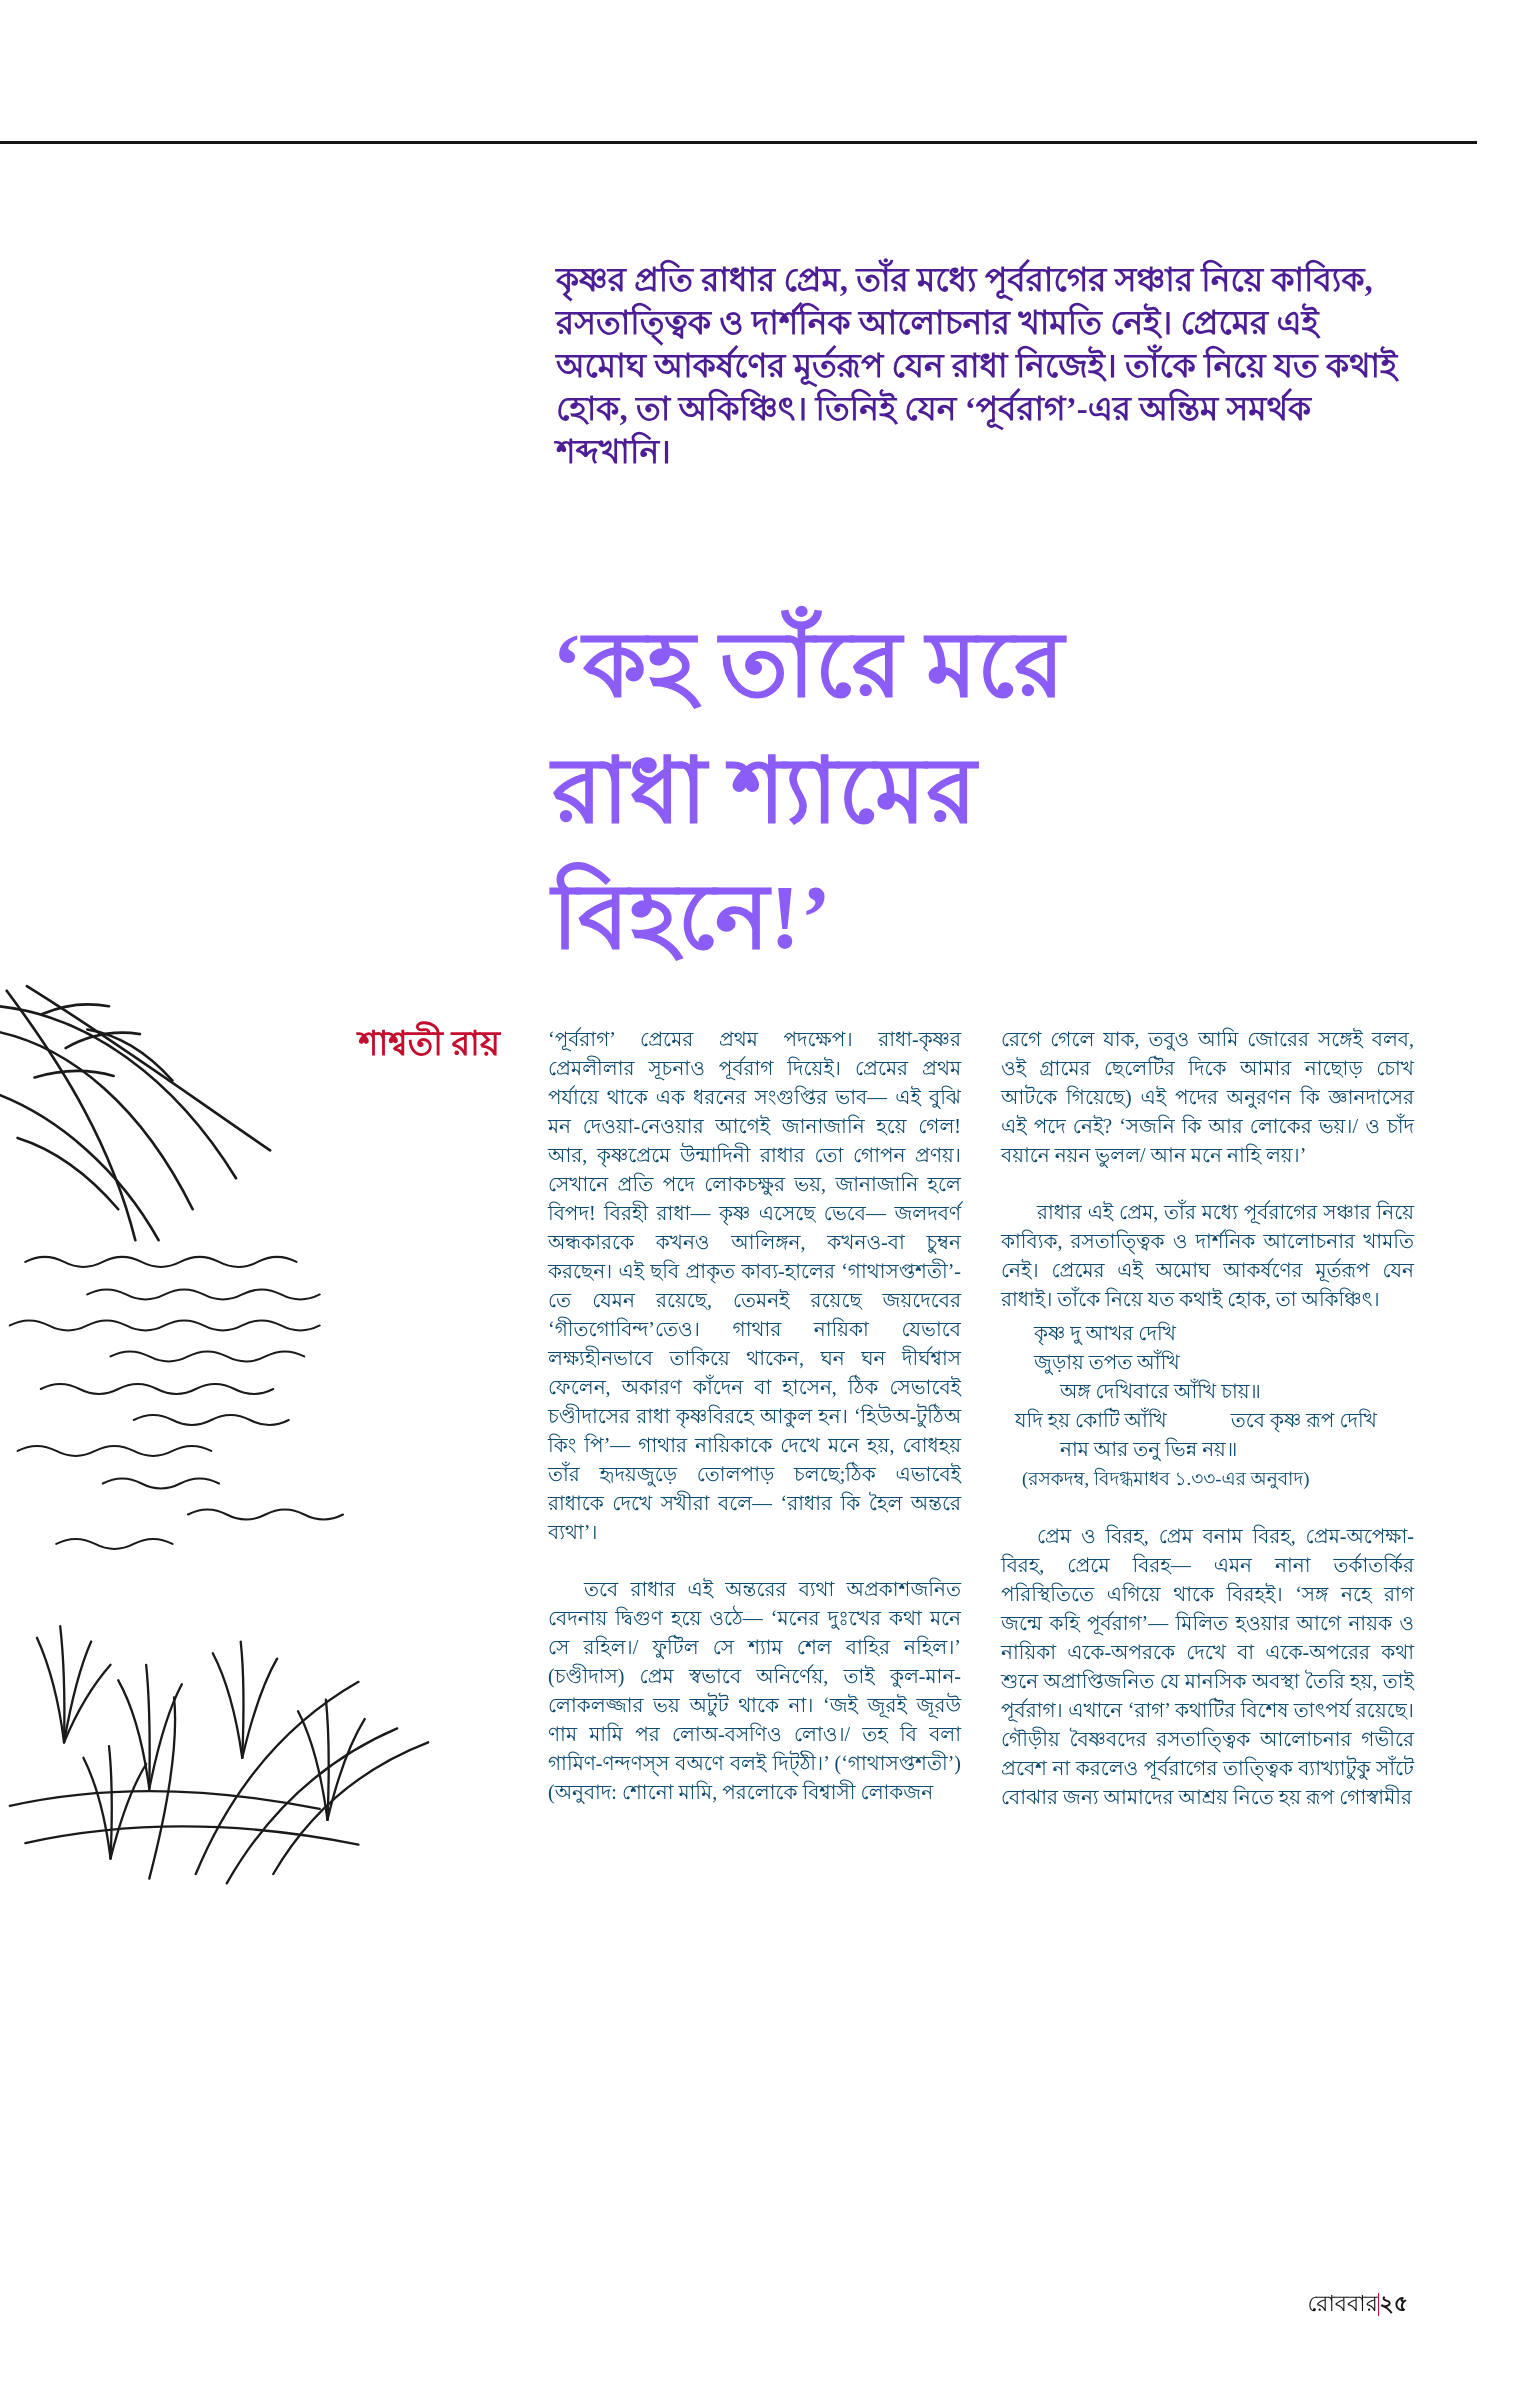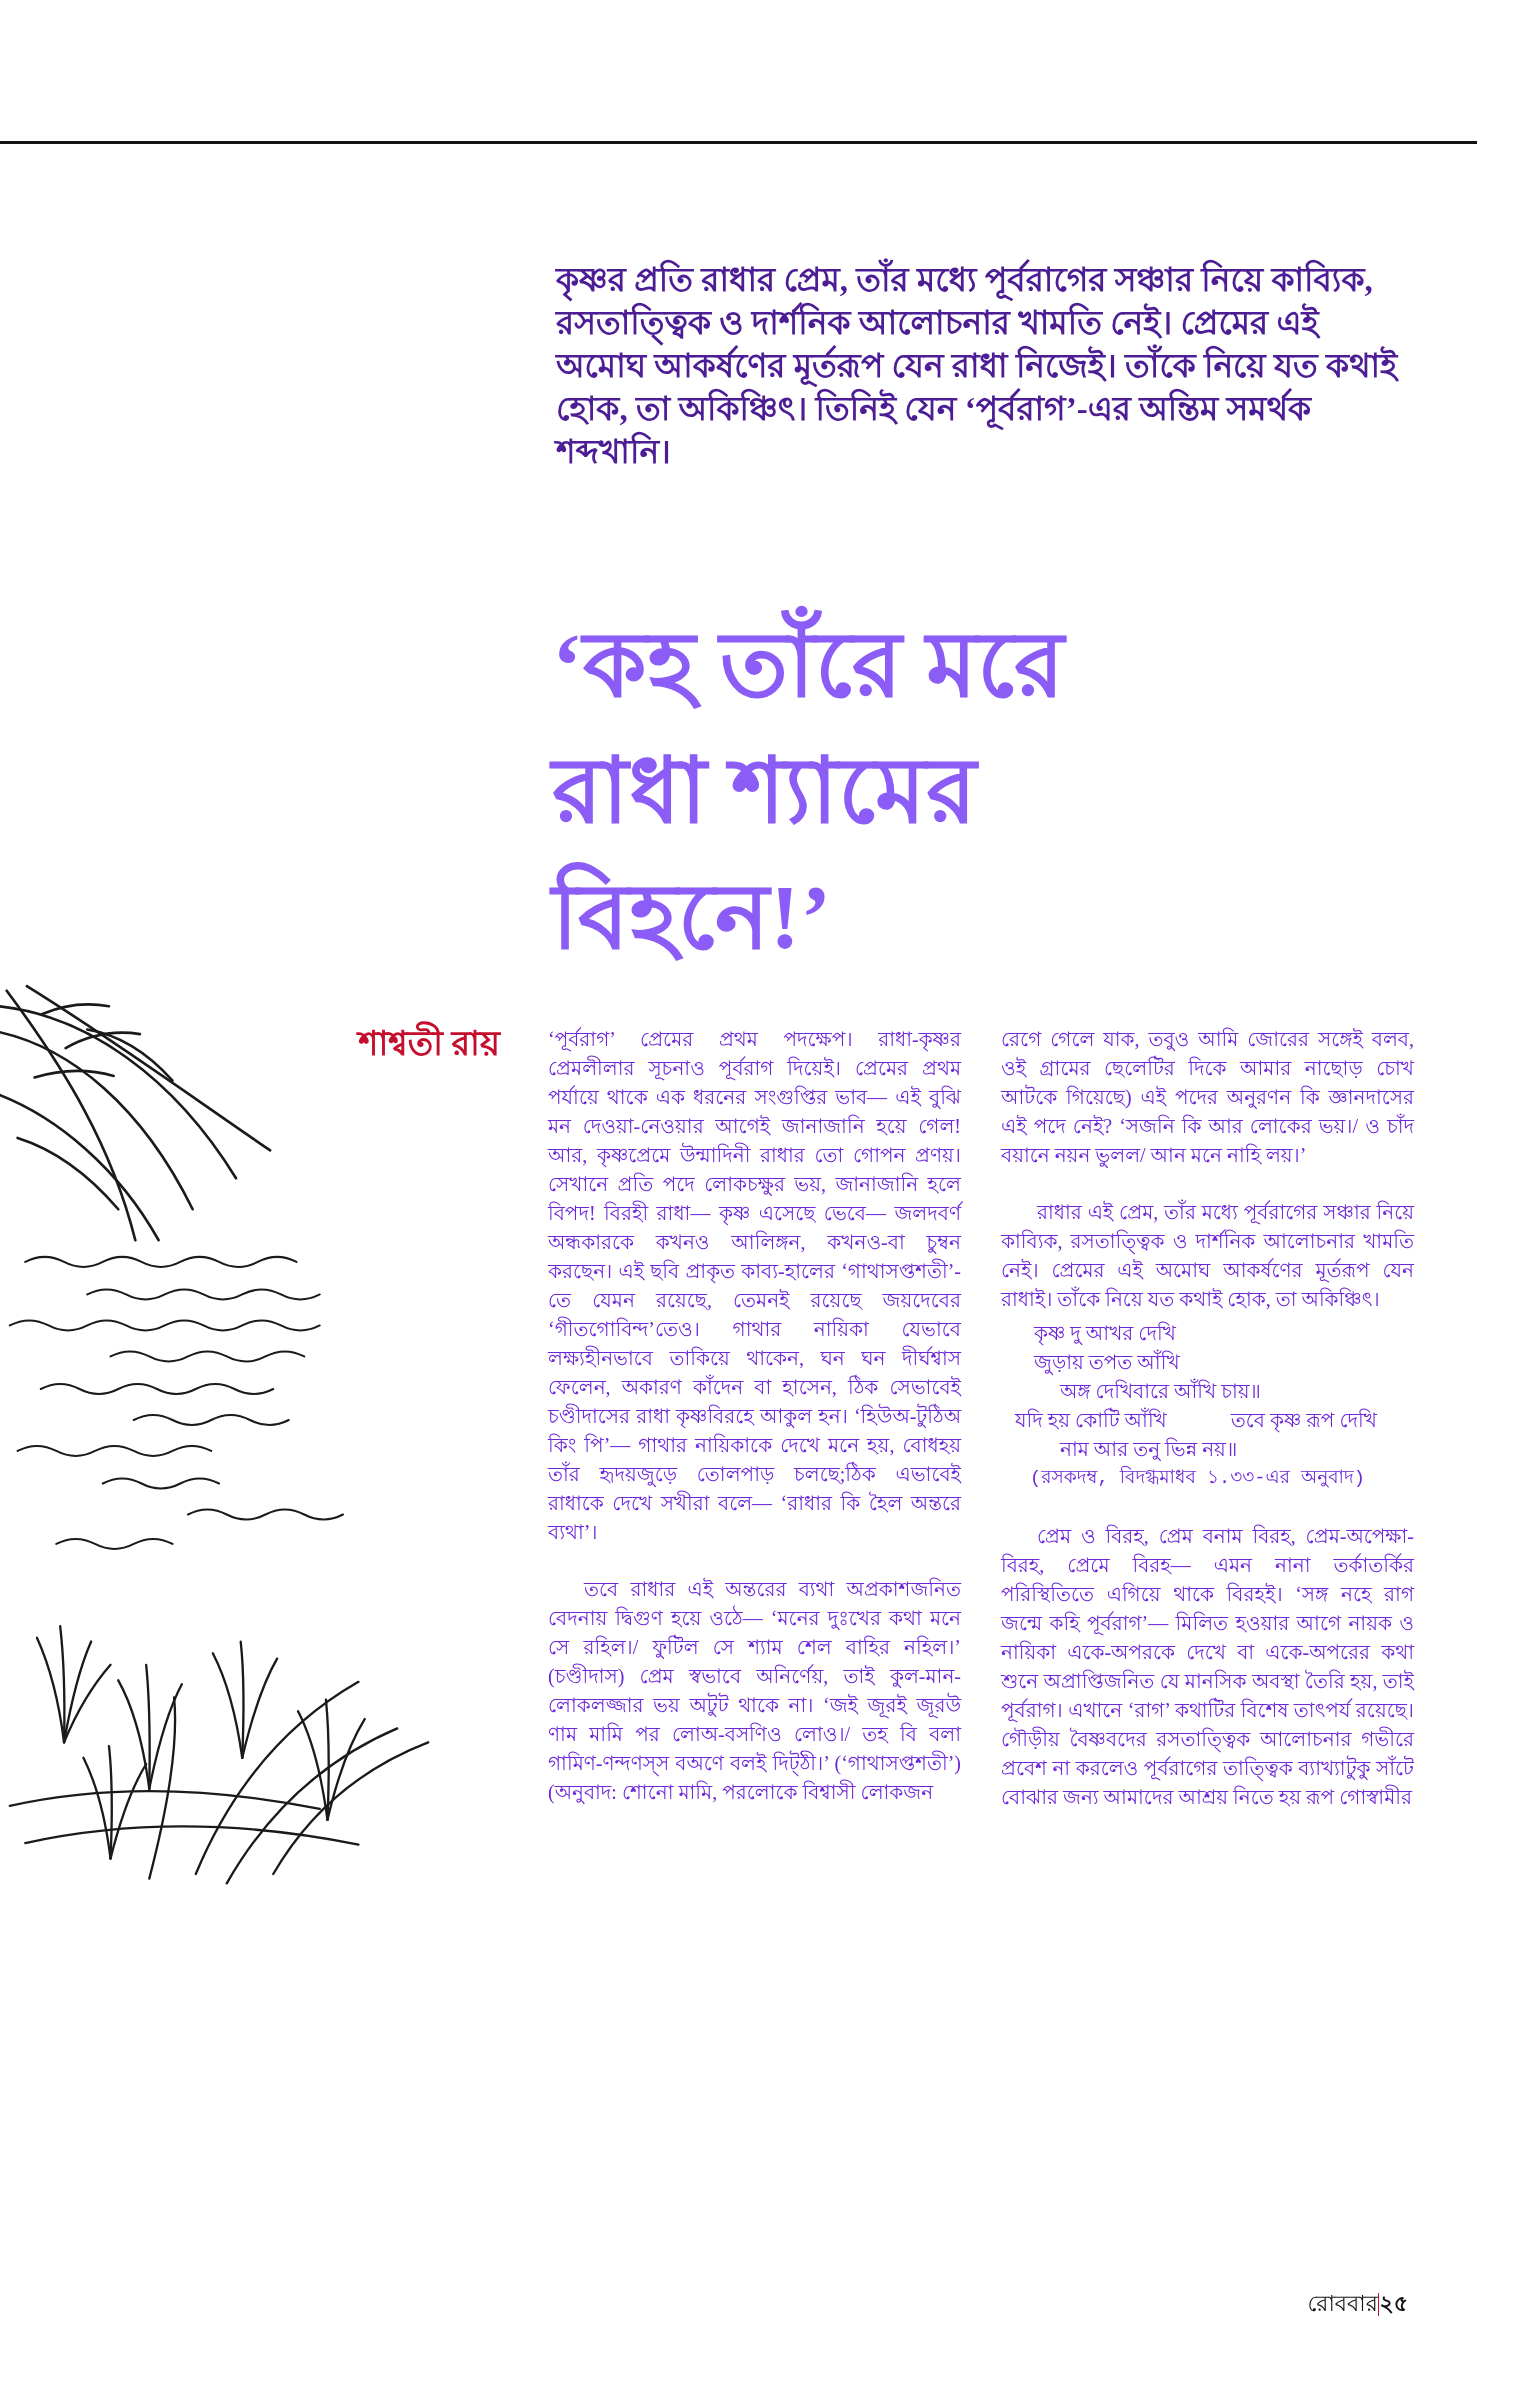--- a/index.html
+++ b/index.html
@@ -56,29 +56,29 @@
     left: 548px; top: 1025px;
     width: 866px;
     display: flex;
     gap: 40px;
   }
   .col {
     width: 413px;
     font-size: 20px;
     line-height: 29px;
     text-align: justify;
-    color: #6d28d9;
+    color: #0c4a6e;
   }
   .col p { margin: 0; }
   .col p.indent { text-indent: 36px; margin-top: 28px; }
   .verse { margin: 4.7px 0 4.7px 0; text-align: left; }
   .verse .v-line { margin-left: 33px; }
   .verse .v-line.deep { margin-left: 59px; }
   .verse .v-split { display: flex; gap: 64px; margin-left: 14px; }
-  .verse .v-attr { margin-left: 29px; font-size: 18.6px; font-family: Liberation Mono, monospace; }
+  .verse .v-attr { margin-left: 21px; font-size: 18.6px; }
   .col p.after-verse { margin-top: 29px; }
   .illustration {
     position: absolute;
     left: -6.2px; top: 983px;
     width: 512px; height: 922px;
   }
   .footer {
     position: absolute;
     top: 2286px;
     right: 130px;

